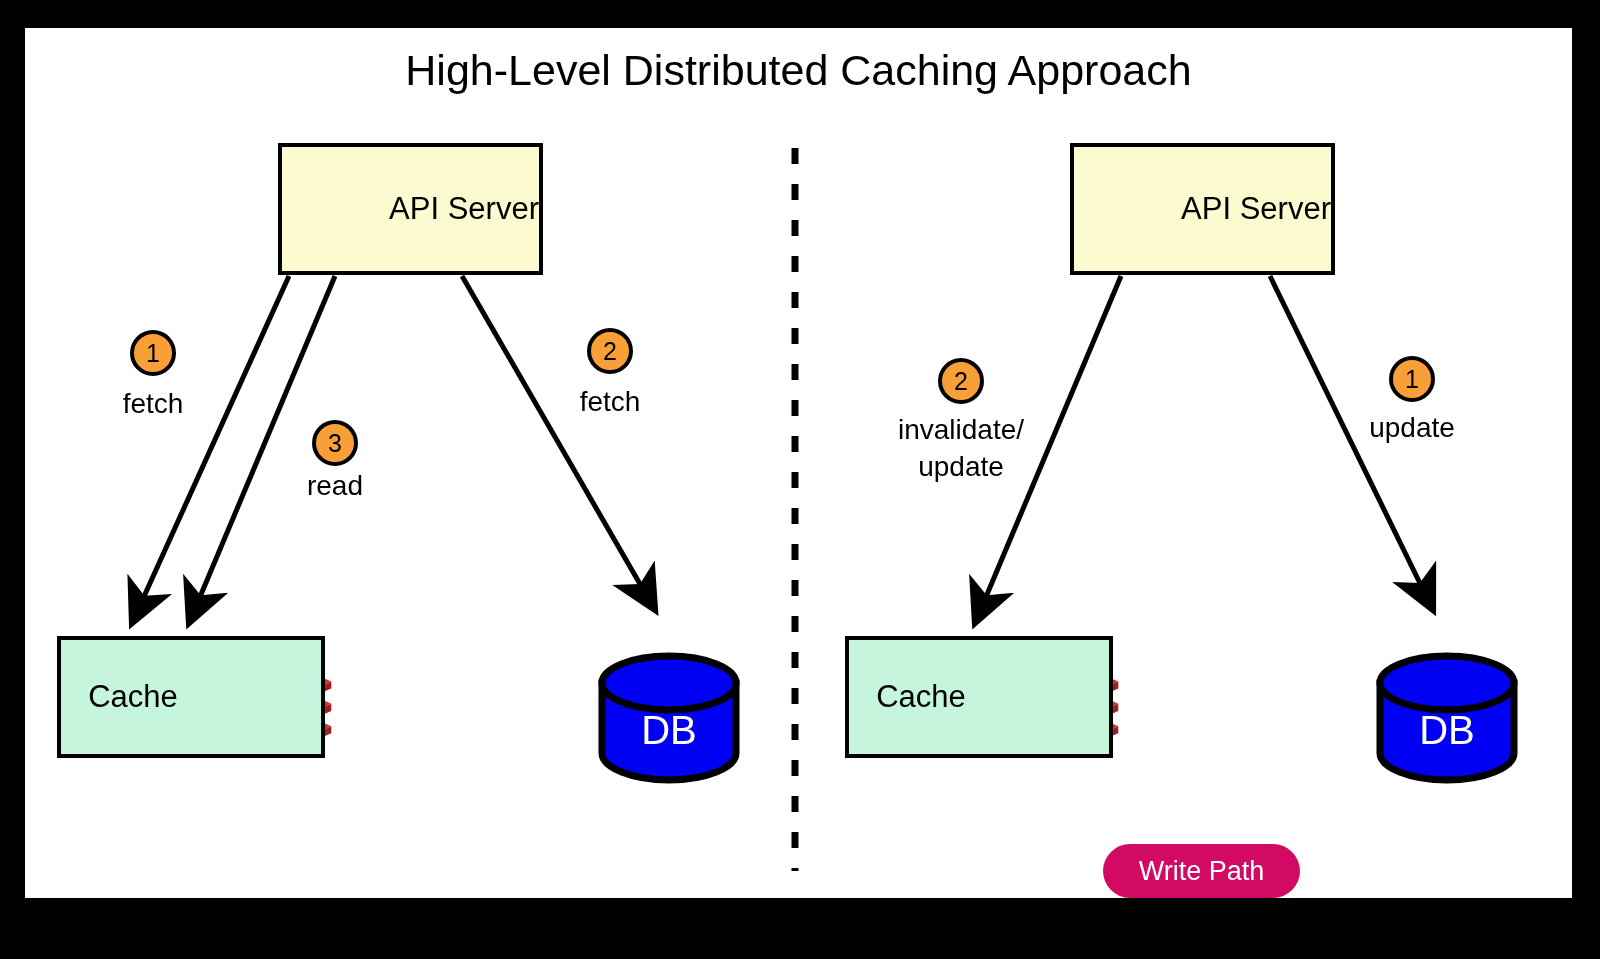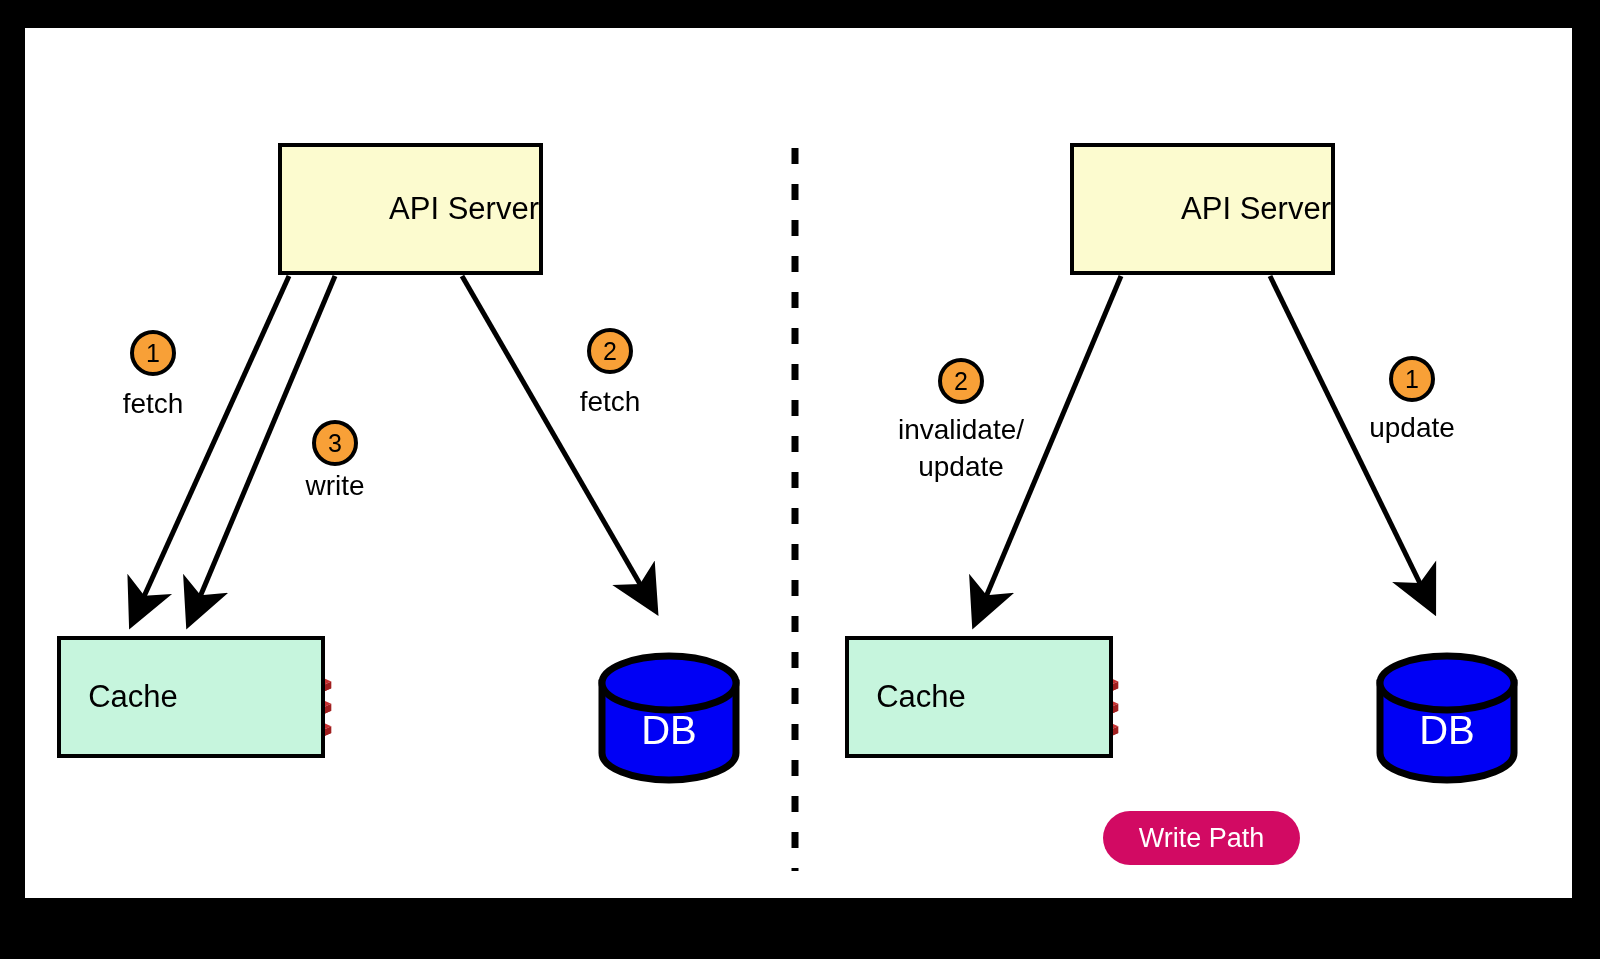--- a/index.html
+++ b/index.html
@@ -117,20 +117,21 @@
     height: 54px;
     font-family: "Liberation Sans", sans-serif;
   }
 </style>
 </head>
 <body>
 
 <div id="frame">
   <div id="canvas">
 
+    <div class="title">High-Level Distributed Caching Approach</div>
 
     <svg id="svg-layer" viewBox="0 0 1547 870">
       <defs>
         <marker id="ah" markerWidth="11" markerHeight="11" refX="8.6" refY="5.5" orient="auto" markerUnits="strokeWidth">
           <path d="M0,0.6 L10,5.5 L0,10.4 L2.6,5.5 Z" fill="#000000"></path>
         </marker>
       </defs>
 
       <line x1="770" y1="120" x2="770" y2="843" stroke="#000000" stroke-width="7" stroke-dasharray="16 20"></line>
 
@@ -211,21 +212,21 @@
     </div>
 
     <div class="badge" style="left:105px; top:302px;">
       <span>1</span>
     </div>
     <div class="edge-label" style="left:78px; top:358px; width:100px;">fetch</div>
 
     <div class="badge" style="left:287px; top:392px;">
       <span>3</span>
     </div>
-    <div class="edge-label" style="left:260px; top:440px; width:100px;">write</div>
+    <div class="edge-label" style="left:260px; top:440px; width:100px;">read</div>
 
     <div class="badge" style="left:562px; top:300px;">
       <span>2</span>
     </div>
     <div class="edge-label" style="left:535px; top:356px; width:100px;">fetch</div>
 
 
     <div class="node api-box" style="left:1045px; top:115px; width:265px; height:132px;">
       <span>API Server</span>
     </div>
@@ -243,18 +244,18 @@
       <span>2</span>
     </div>
     <div class="edge-label" style="left:846px; top:384px; width:180px;">invalidate/
 update</div>
 
     <div class="badge" style="left:1364px; top:328px;">
       <span>1</span>
     </div>
     <div class="edge-label" style="left:1312px; top:382px; width:150px;">update</div>
 
-    <div class="pill" style="left:1078px; top:783px; width:197px;">
+    <div class="pill" style="left:1078px; top:816px; width:197px;">
       <span>Write Path</span>
     </div>
 
   </div>
 </div>
 
 </body></html>

